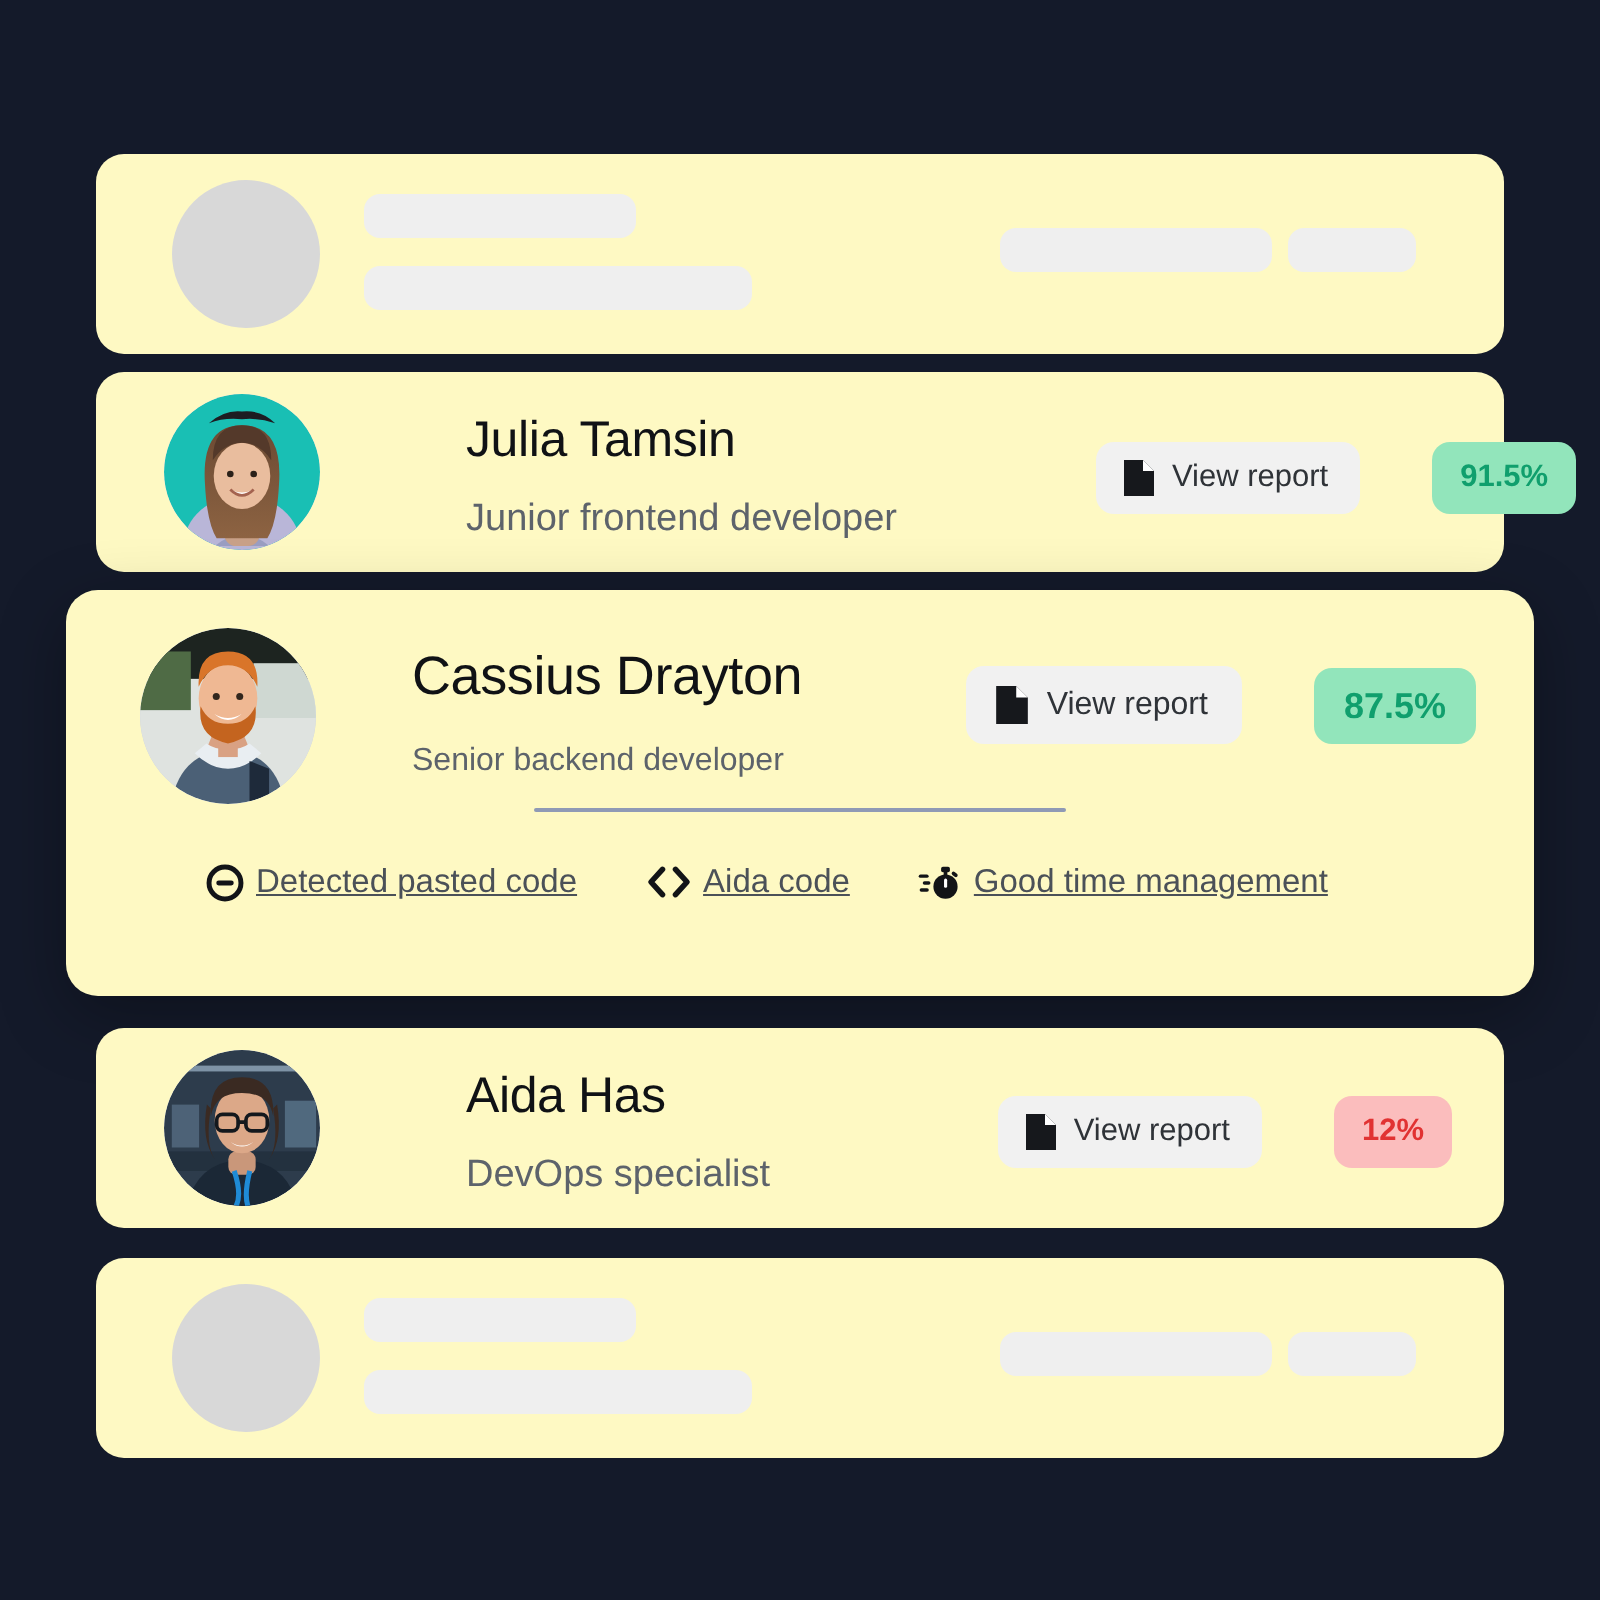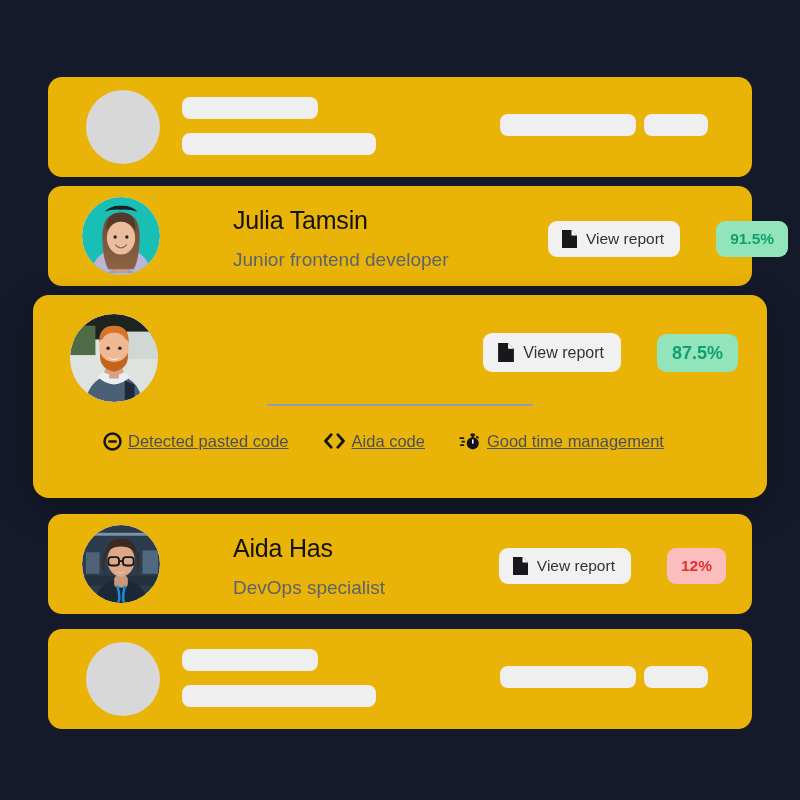--- a/index.html
+++ b/index.html
@@ -19,21 +19,21 @@
 
   .stage {
     position: relative;
     width: 800px;
     height: 800px;
   }
 
   
   .card {
     position: absolute;
-    background: #eab308;
+    background: #fef9c3;
     border-radius: 14px;
   }
 
   
   .skeleton {
     left: 48px;
     width: 704px;
     height: 100px;
   }
   .skeleton.top    { top: 77px; }
@@ -283,20 +283,24 @@
           <path d="M31 40 q-2 16 14 19 q16 -3 14 -19 q-4 9 -14 9 q-10 0 -14 -9z" fill="#c4641f"></path>
           <path d="M30 30 q-1 -18 15 -18 q16 0 15 18 q-5 -11 -15 -11 q-10 0 -15 11z" fill="#d9752a"></path>
           <circle cx="39" cy="35" r="1.8" fill="#32261d"></circle>
           <circle cx="51" cy="35" r="1.8" fill="#32261d"></circle>
           <path d="M38 44 q7 6 14 0 q-7 4 -14 0z" fill="#fff"></path>
           <path d="M56 68 l10 4 v18 h-10 z" fill="#1e2a3a"></path>
         </g>
       </svg>
     </div>
 
+    <div class="identity">
+      <div class="person-name">Cassius Drayton</div>
+      <div class="person-role">Senior backend developer</div>
+    </div>
 
     <div class="actions">
       <button class="view-report">
         <svg class="doc-icon" viewBox="0 0 15 18" aria-hidden="true">
           <path d="M0 0 h9.5 L15 5.5 V18 H0 Z" fill="#16181c"></path>
           <path d="M9.5 0 L15 5.5 H9.5 Z" fill="#ffffff"></path>
         </svg>
         <span>View report</span>
       </button>
       <span class="score good">87.5%</span>

